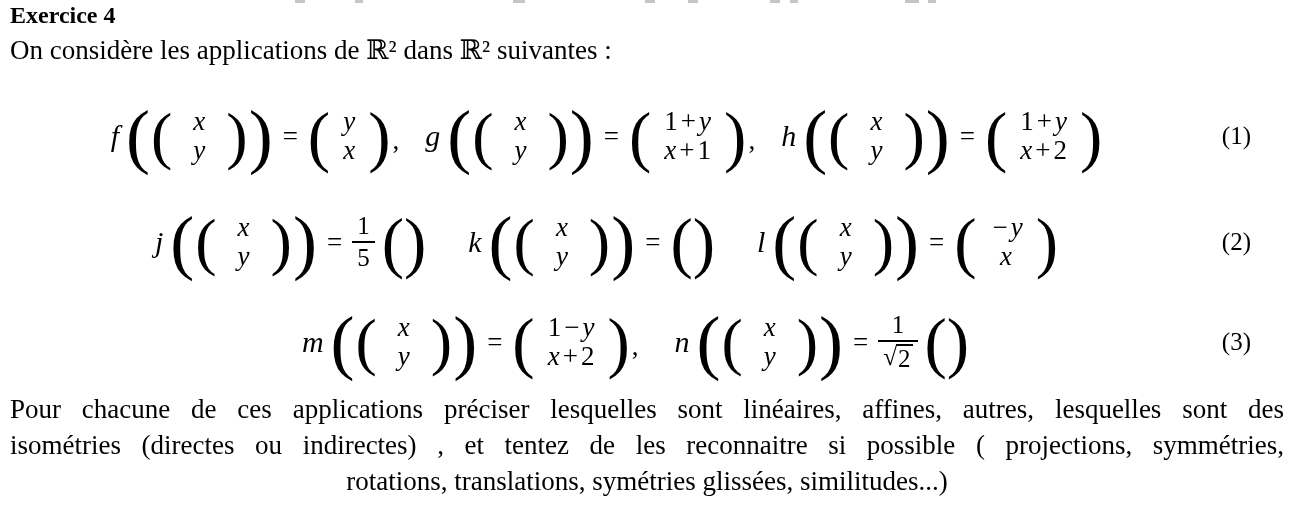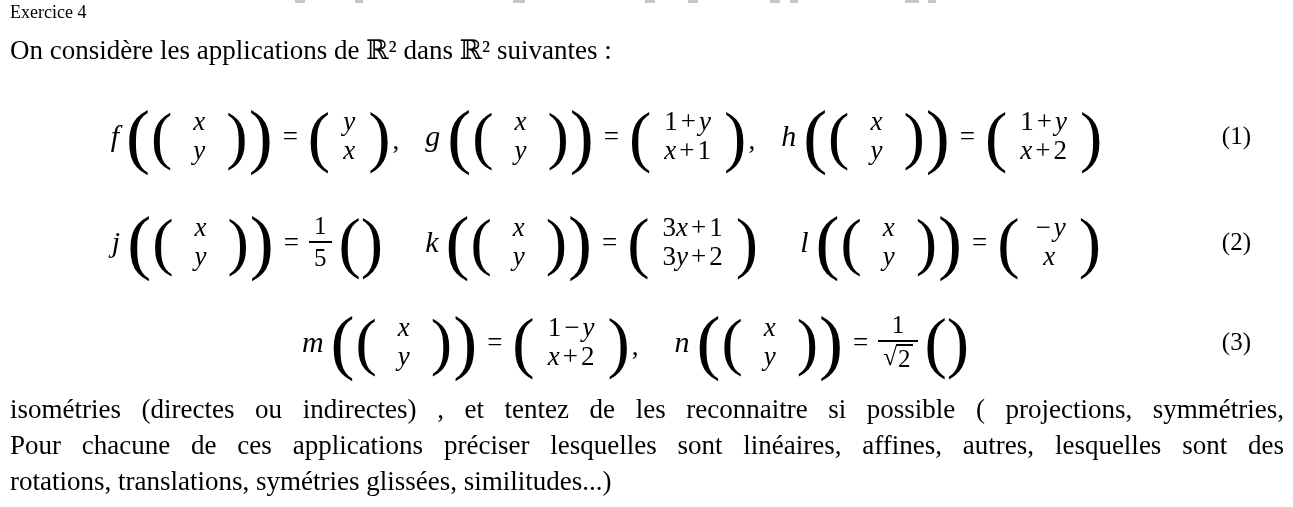--- a/index.html
+++ b/index.html
@@ -2,21 +2,21 @@
 <html><head>
 <meta charset="utf-8">
 <style>
   html,body{margin:0;padding:0;}
   body{
     width:1293px;height:507px;background:#ffffff;color:#000;
     font-family:"Liberation Serif","DejaVu Serif",serif;
     position:relative;overflow:hidden;
   }
   .artifact{position:absolute;top:0;height:3px;background:#c6c6c6;}
-  .title{position:absolute;top:2px;left:10px;font-size:18px;font-weight:400;}
+  .title{position:absolute;top:2px;left:10px;font-size:24px;font-weight:700;}
   .intro{position:absolute;top:34px;left:10px;font-size:27px;text-align:center;}
   #equations .eq-row{position:absolute;left:0;right:0;display:flex;align-items:center;}
   .eq-row-0{top:90px;height:92px;}
   .eq-row-1{top:196px;height:92px;}
   .eq-row-2{top:296px;height:92px;}
   .eq-items{flex:1;display:flex;align-items:center;justify-content:center;padding-right:80px;gap:26px;}
   .eq-row-1 .eq-items{gap:42px;}
   .eq-row-2 .eq-items{gap:36px;padding-left:58px;}
   .eq-number{position:absolute;right:42px;top:50%;transform:translateY(-50%);font-size:25px;}
   .eq-item{display:inline-flex;align-items:center;}
@@ -33,21 +33,21 @@
   .op{margin:0 3px;display:inline-block;}
   .rel{font-size:27px;margin:0 10px;}
   .frac{display:inline-flex;flex-direction:column;align-items:center;font-size:25px;line-height:26px;margin-right:7px;}
   .fnum{padding:0 5px 2px;}
   .fden{border-top:2px solid #000;padding:2px 5px 0;display:inline-flex;align-items:flex-start;}
   .rad{margin-right:-1px;}
   .sqarg{border-top:2px solid #000;padding:0 2px;}
   .sep{align-self:flex-end;font-size:27px;margin:0 0 16px 2px;}
   .closing{position:absolute;left:10px;right:9px;top:391px;font-size:27px;line-height:36px;}
   .closing .jline{text-align:justify;text-align-last:justify;}
-  .closing .lline{text-align:left;}
+  .closing .lline{text-align:center;}
 </style>
 </head>
 <body>
 
 <div class="artifact" style="left:295px;width:10px;"></div>
 <div class="artifact" style="left:355px;width:8px;"></div>
 <div class="artifact" style="left:513px;width:12px;"></div>
 <div class="artifact" style="left:645px;width:10px;"></div>
 <div class="artifact" style="left:688px;width:10px;"></div>
 <div class="artifact" style="left:770px;width:10px;"></div>
@@ -145,24 +145,20 @@
           <span class="paren po">(</span>
           <span class="paren pi">(</span>
           <span class="vec vec-arg">
             <span class="vrow"><i class="mi">x</i></span>
             <span class="vrow"><i class="mi">y</i></span>
           </span>
           <span class="paren pi">)</span>
           <span class="paren po">)</span>
           <span class="rel">=</span>
           <span class="paren pr">(</span>
-          <span class="vec vec-res">
-            <span class="vrow">3<i class="mi">x</i><span class="op">+</span>1</span>
-            <span class="vrow">3<i class="mi">y</i><span class="op">+</span>2</span>
-          </span>
           <span class="paren pr">)</span>
         </span>
         <span class="eq-item">
           <span class="fn">l</span>
           <span class="paren po">(</span>
           <span class="paren pi">(</span>
           <span class="vec vec-arg">
             <span class="vrow"><i class="mi">x</i></span>
             <span class="vrow"><i class="mi">y</i></span>
           </span>
@@ -220,16 +216,16 @@
           </span>
           <span class="paren pr">(</span>
           <span class="paren pr">)</span>
         </span>
       </div>
       <span class="eq-number">(3)</span>
     </div>
   </div>
 
 <div class="closing">
+  <div class="jline">Pour chacune de ces applications préciser lesquelles sont linéaires, affines, autres, lesquelles sont des</div>
   <div class="jline">isométries (directes ou indirectes) , et tentez de les reconnaitre si possible ( projections, symmétries,</div>
-  <div class="jline">Pour chacune de ces applications préciser lesquelles sont linéaires, affines, autres, lesquelles sont des</div>
   <div class="lline">rotations, translations, symétries glissées, similitudes...)</div>
 </div>
 
 </body></html>

